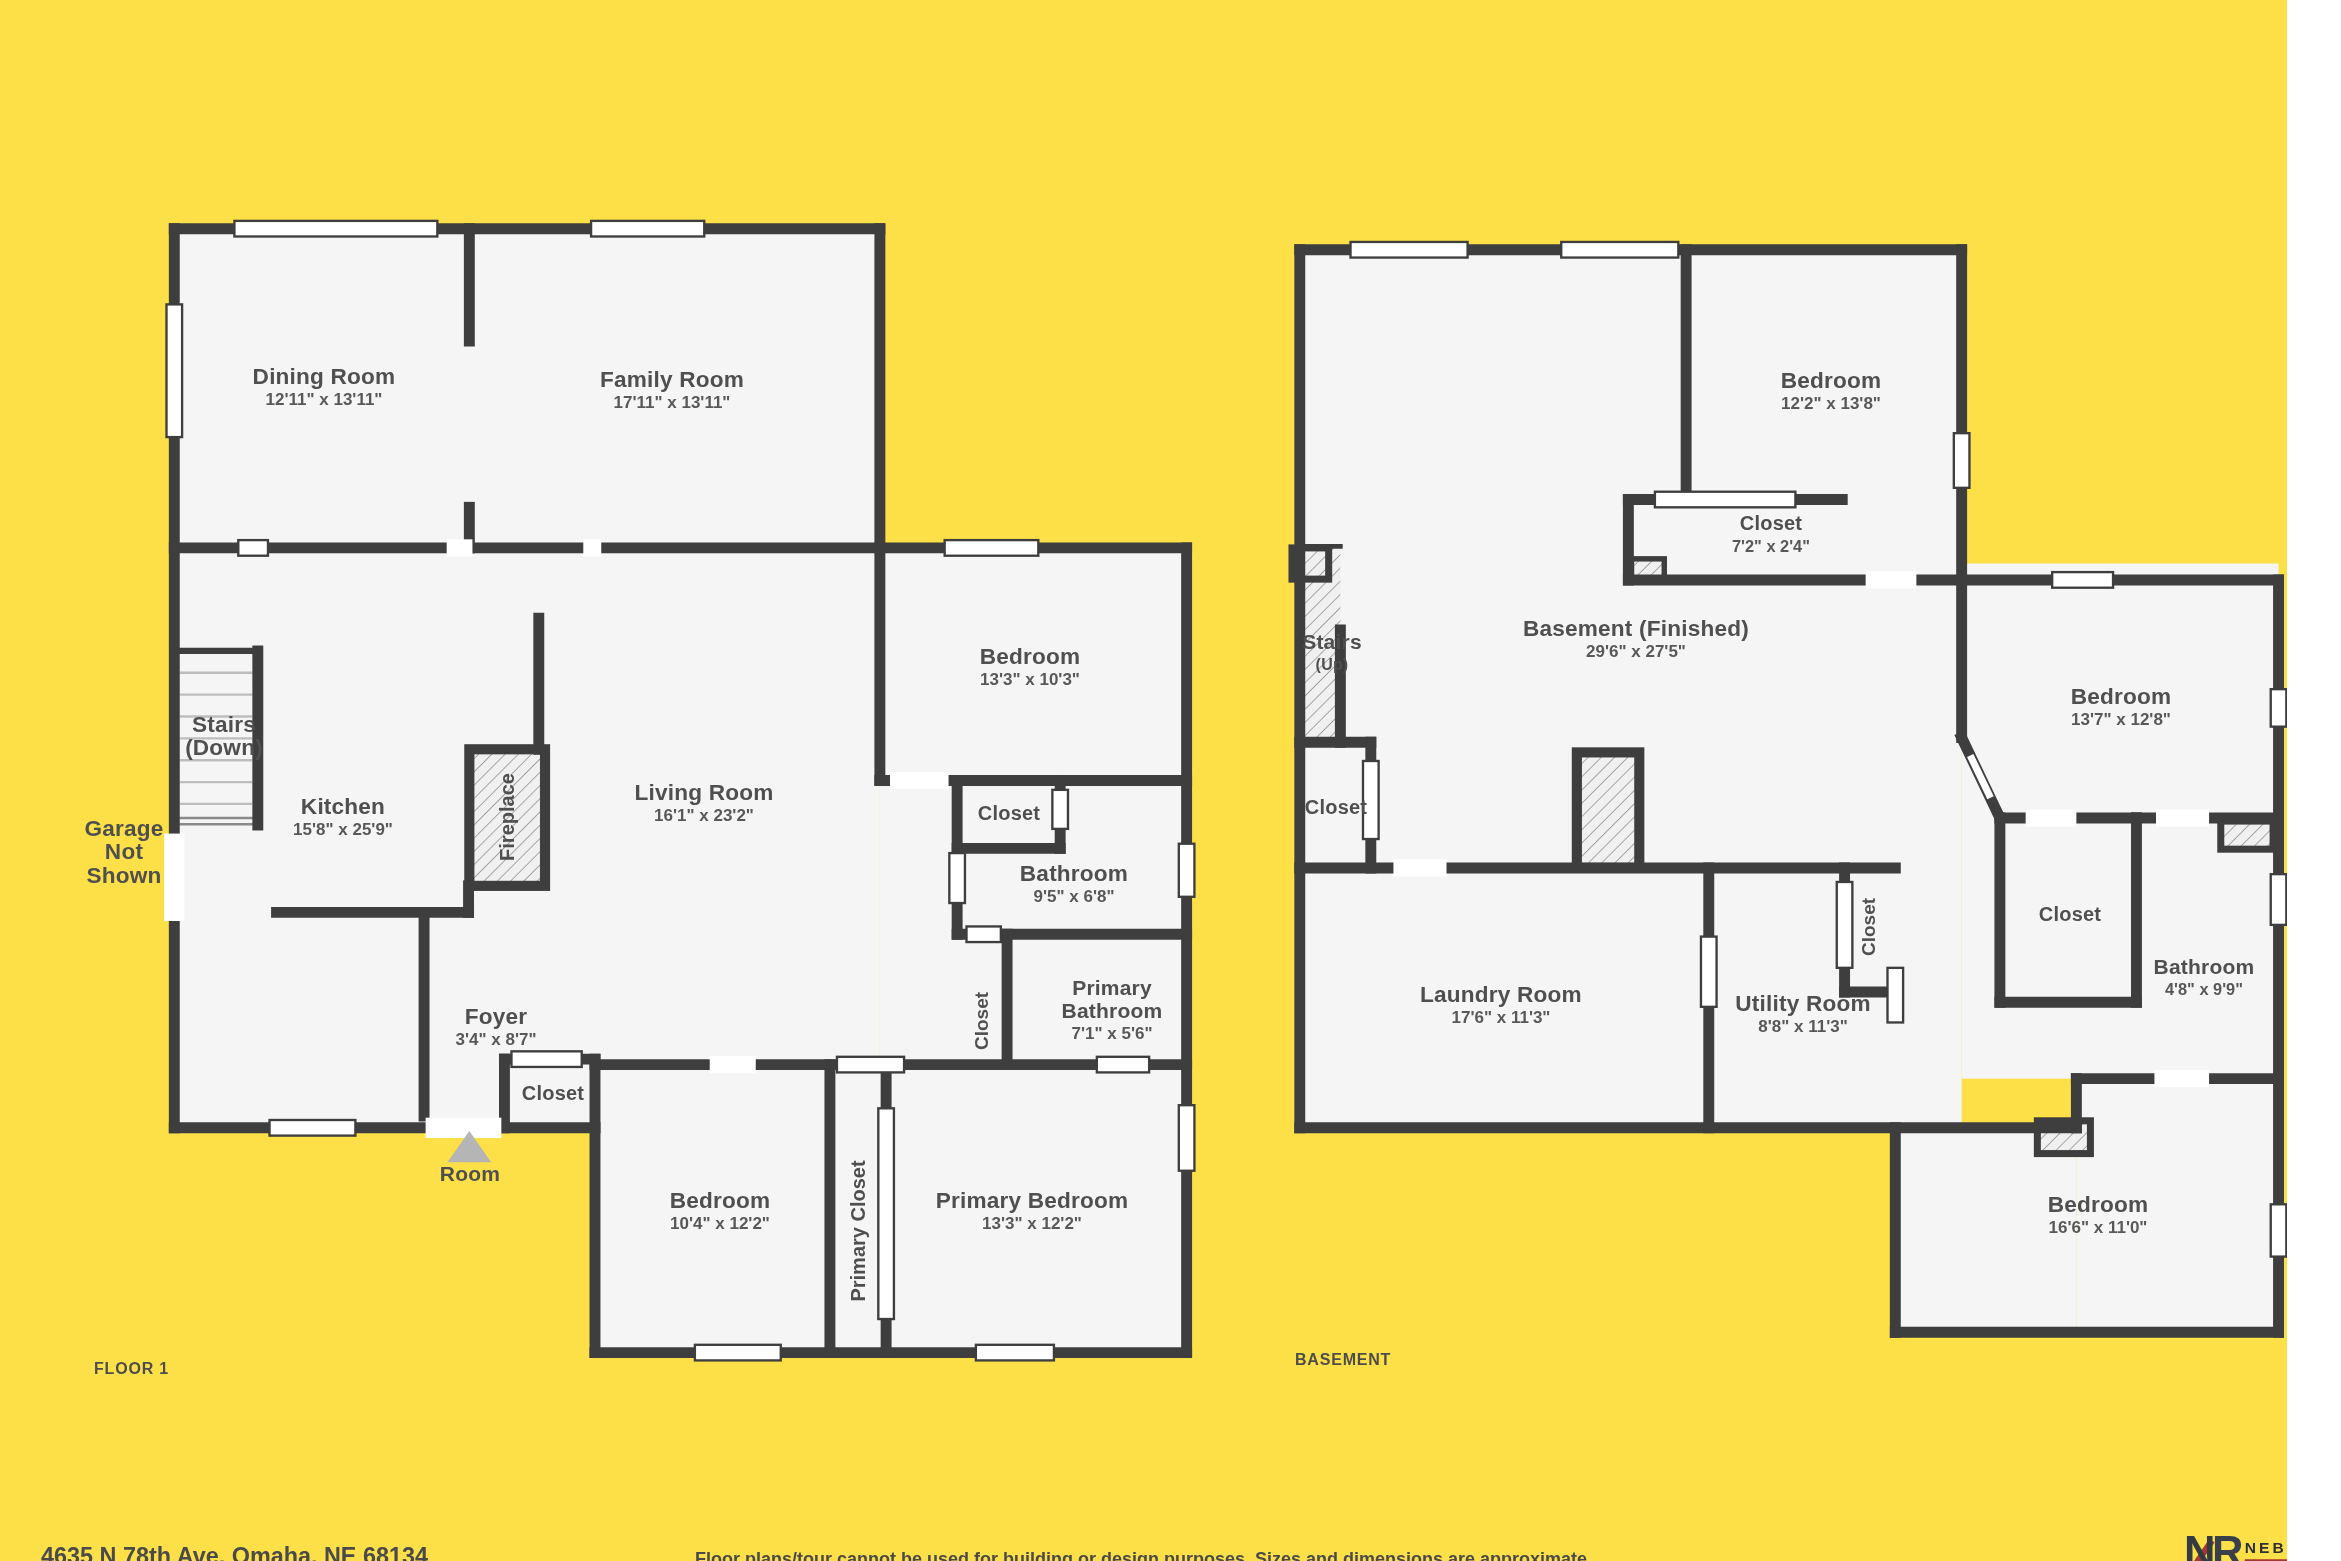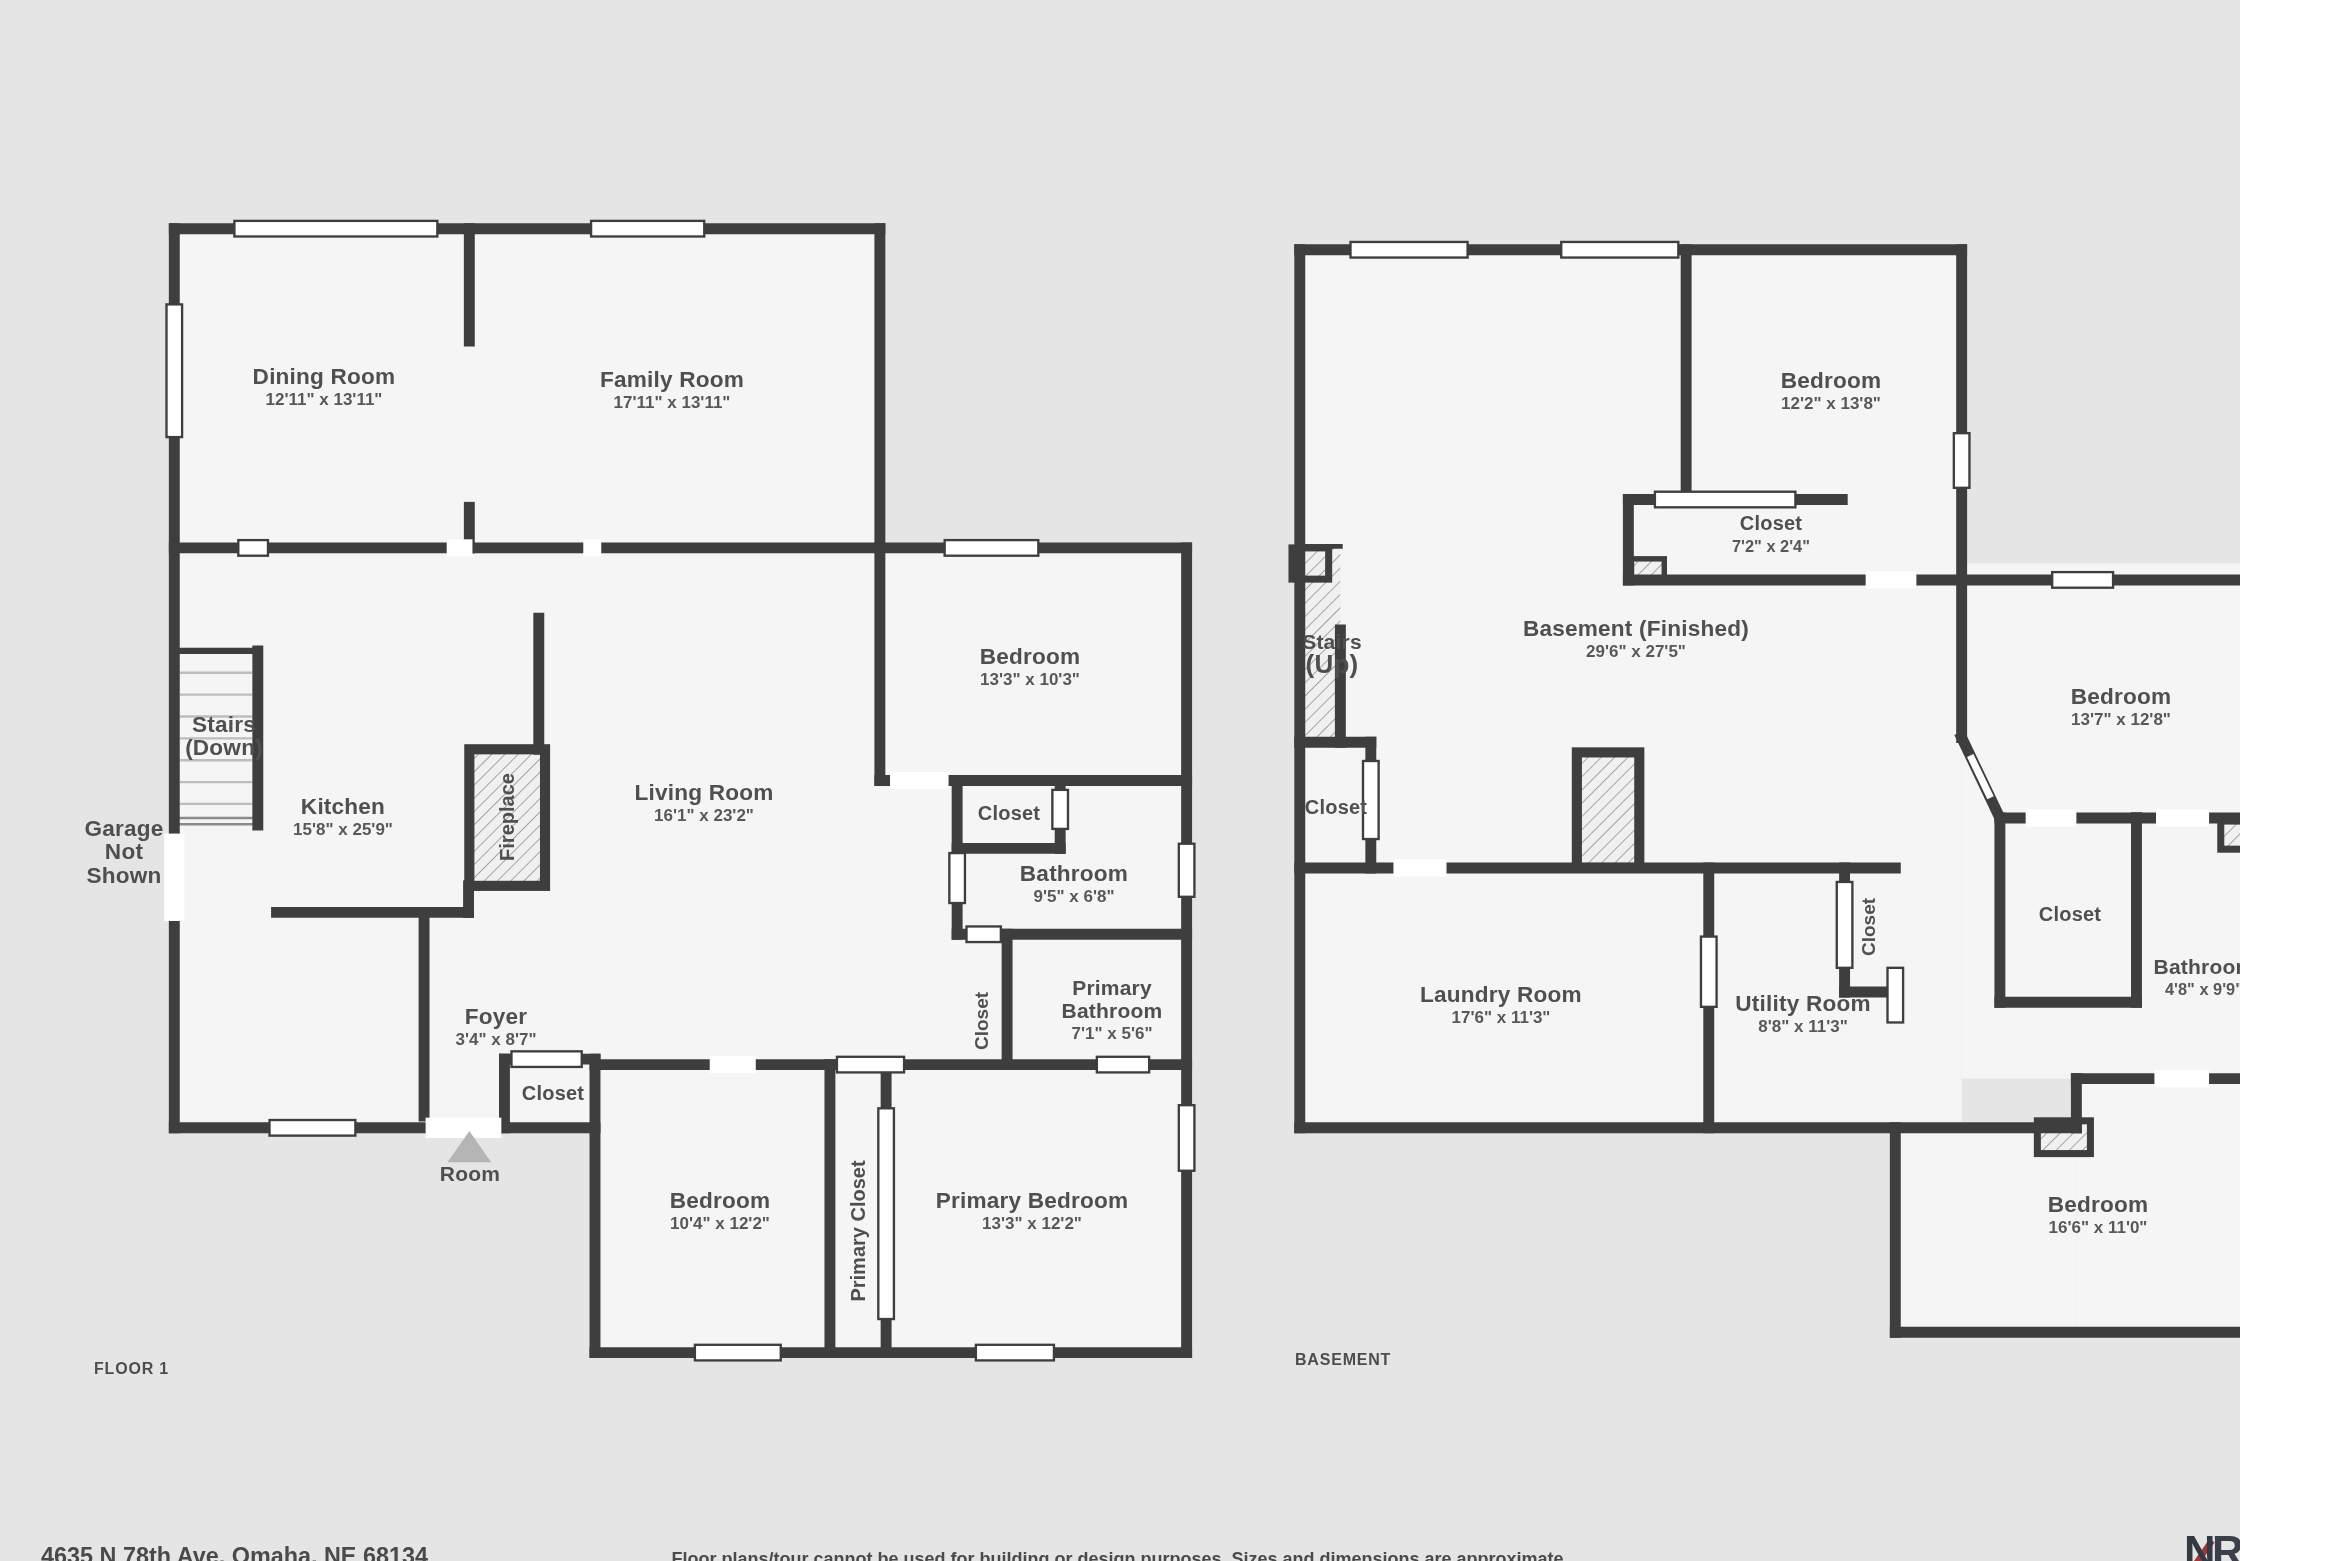--- a/index.html
+++ b/index.html
@@ -1,17 +1,17 @@
 <!DOCTYPE html>
 <html style="font-size:12.5px"><head>
 <meta charset="utf-8">
 <style>
   html,body{margin:0;padding:0;background:#fff;}
-  #canvas{position:relative;width:2240px;height:1561px;background:#e5e5e5;overflow:hidden;
-          font-family:"Liberation Sans","DejaVu Sans",sans-serif;}
+  #canvas{position:relative;width:2240px;height:1561px;background:#fde047;overflow:hidden;
+          font-family:"Liberation Sans","DejaVu Sans",sans-serif;padding-left:47px;}
   #plan-svg{position:absolute;left:0;top:0;}
   .rl{position:absolute;transform:translate(-50%,-50%);text-align:center;color:#4f4f4f;white-space:nowrap;z-index:5;}
   .rl .nm{font-weight:bold;font-size:22.6px;letter-spacing:0.2px;line-height:23.4px;display:block;}
   .rl .dm{font-weight:bold;font-size:17px;color:#585858;line-height:19.5px;display:block;margin-top:1.6px;}
   .vl{position:absolute;transform:translate(-50%,-50%) rotate(-90deg);text-align:center;color:#4f4f4f;
       white-space:nowrap;font-weight:bold;font-size:20px;z-index:5;}
   .sec{position:absolute;font-weight:bold;font-size:16px;color:#4d4d4d;letter-spacing:0.8px;z-index:5;}
   .addr{position:absolute;left:41px;top:1543px;font-weight:bold;font-size:23.4px;color:#4a4a4a;z-index:5;}
   .disc{position:absolute;left:50%;transform:translateX(-50%);top:1549px;font-weight:bold;font-size:18px;color:#4a4a4a;z-index:5;}
   .logo{position:absolute;left:2184px;top:1525px;z-index:5;}
@@ -249,21 +249,21 @@
 <div class="rl" style="left:1771px;top:534px">
   <span class="nm" style="font-size:20px">Closet</span>
   <span class="dm" style="font-size:16.4px">7'2" x 2'4"</span>
 </div>
 <div class="rl" style="left:1636px;top:639px">
   <span class="nm">Basement (Finished)</span>
   <span class="dm">29'6" x 27'5"</span>
 </div>
 <div class="rl" style="left:1332px;top:653px">
   <span class="nm" style="font-size:21px">Stairs</span>
-  <span class="nm" style="font-size:26px">(Up)</span>
+  <span class="nm" style="font-size:16px">(Up)</span>
 </div>
 <div class="rl" style="left:1336px;top:808px">
   <span class="nm" style="font-size:20px">Closet</span>
 </div>
 <div class="rl" style="left:1501px;top:1005px">
   <span class="nm">Laundry Room</span>
   <span class="dm">17'6" x 11'3"</span>
 </div>
 <div class="rl" style="left:1803px;top:1014px">
   <span class="nm">Utility Room</span>

